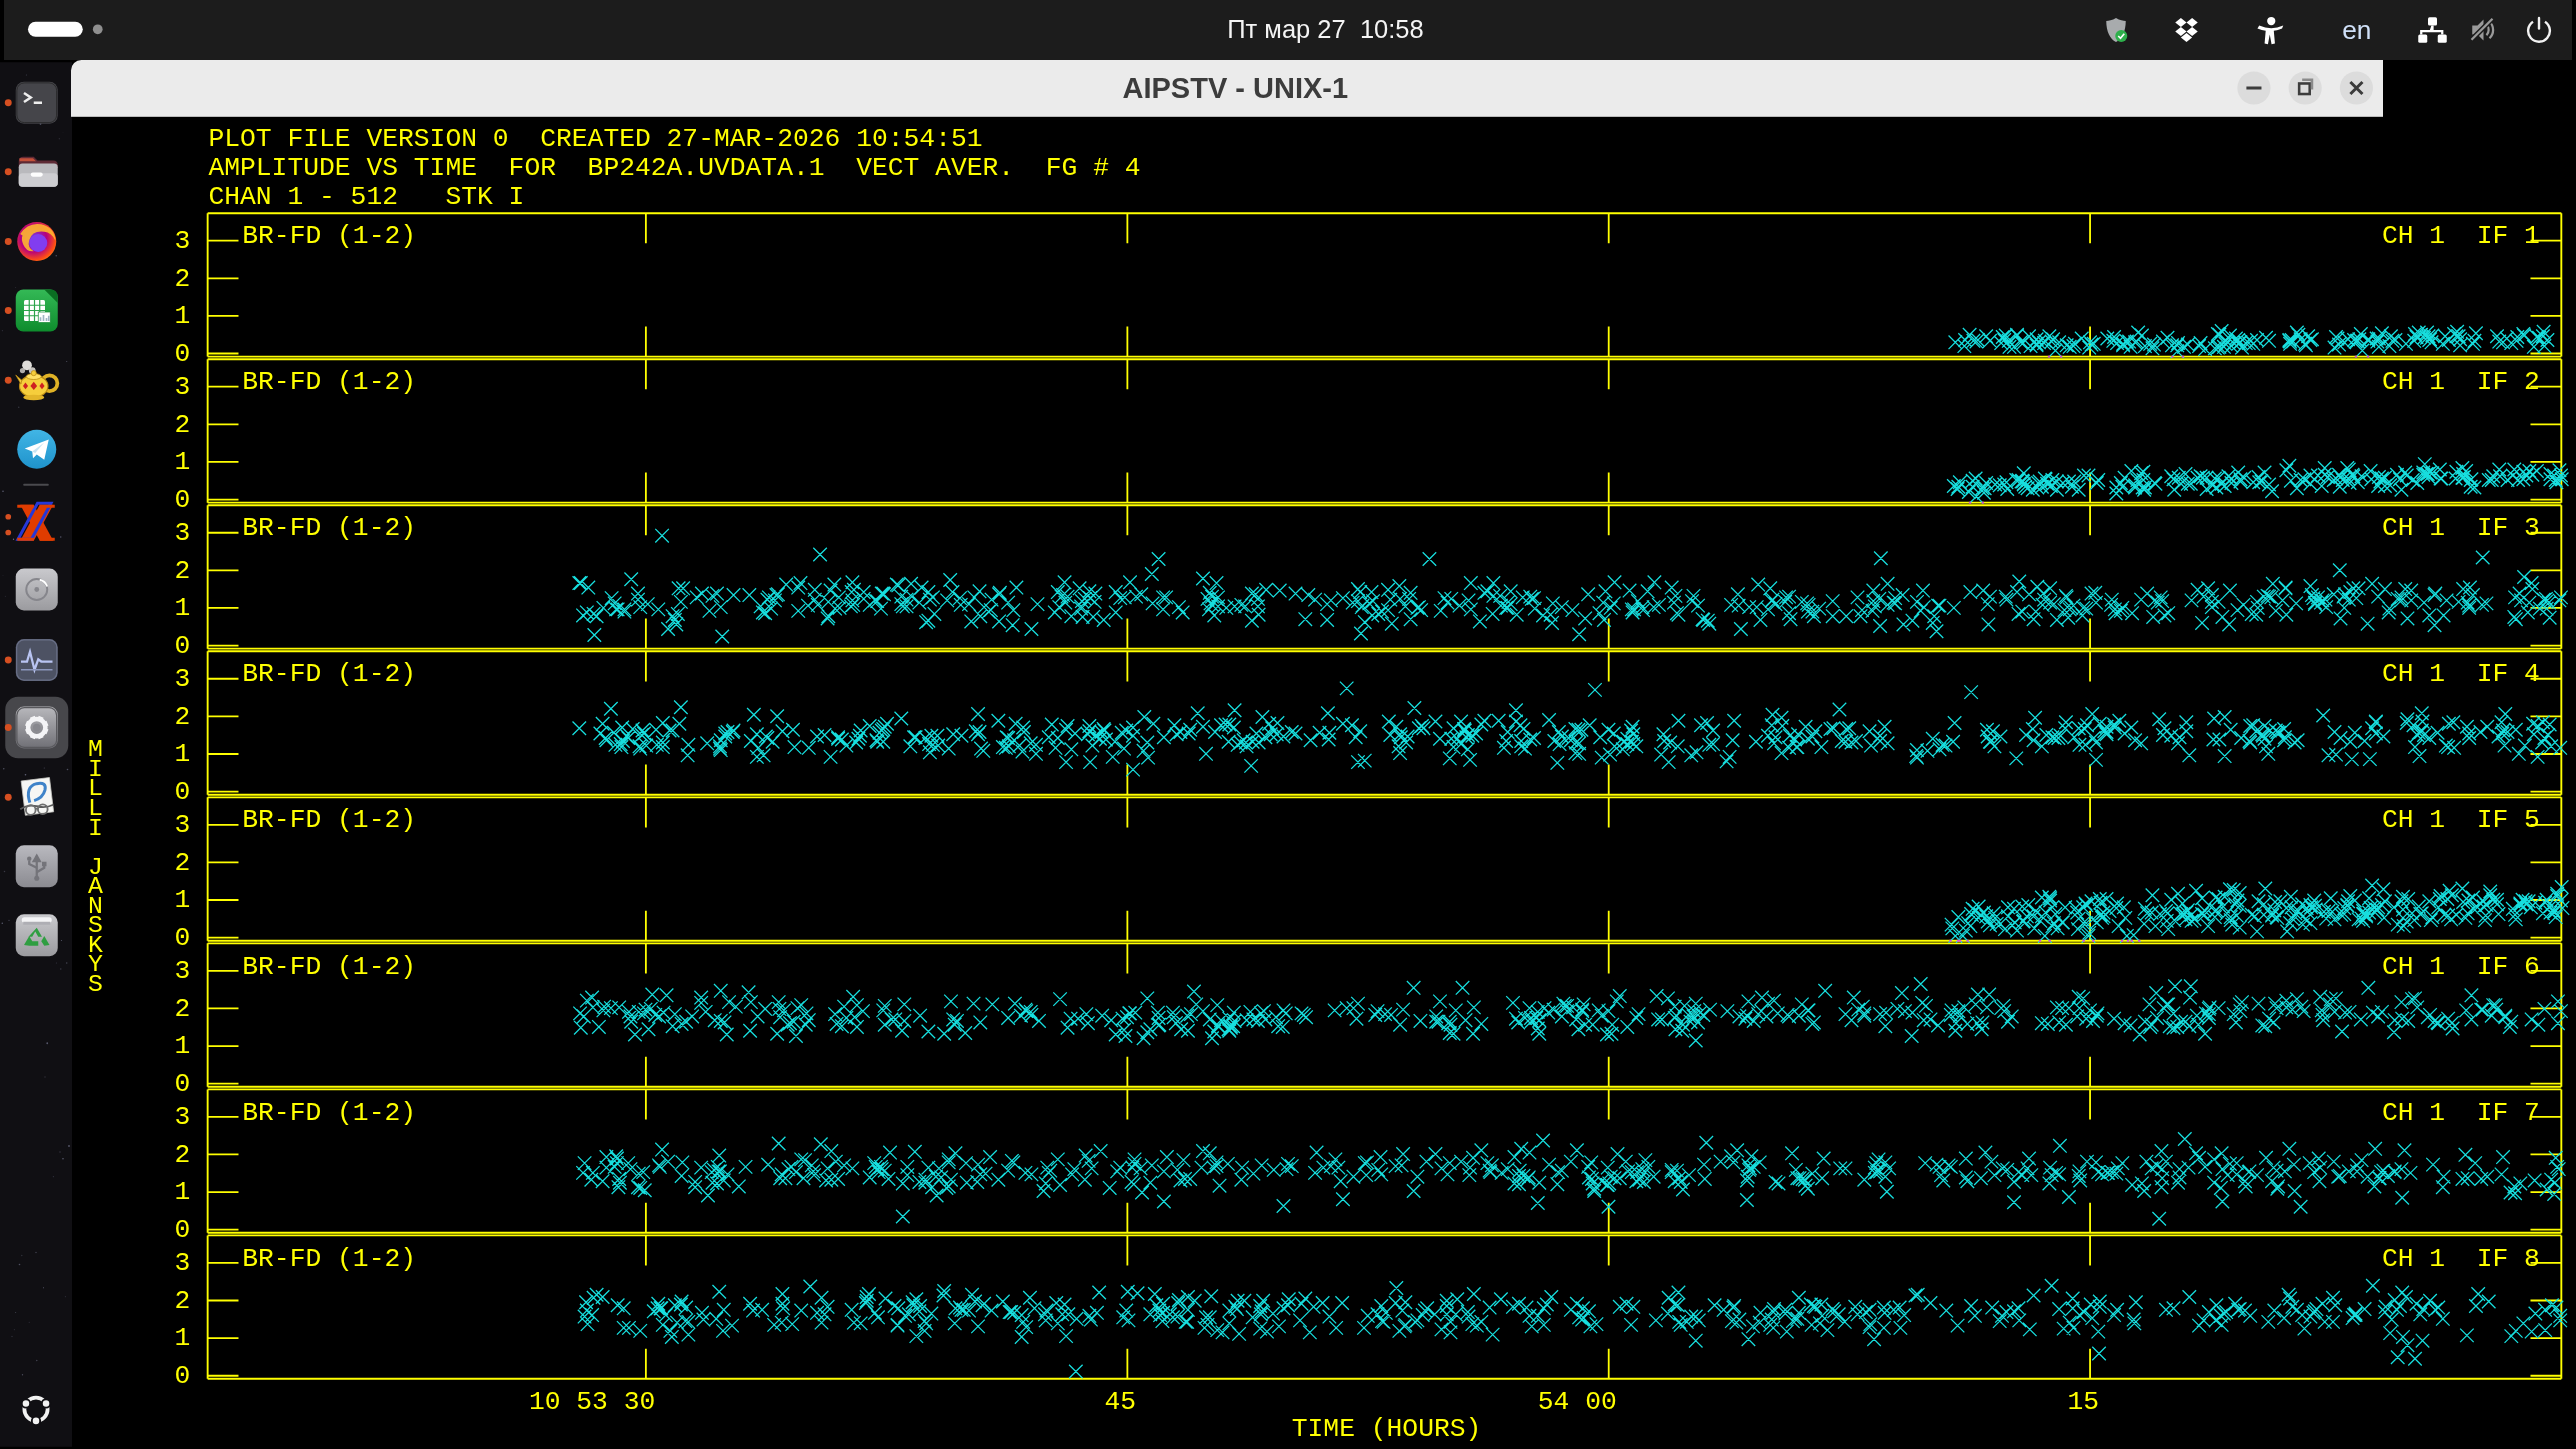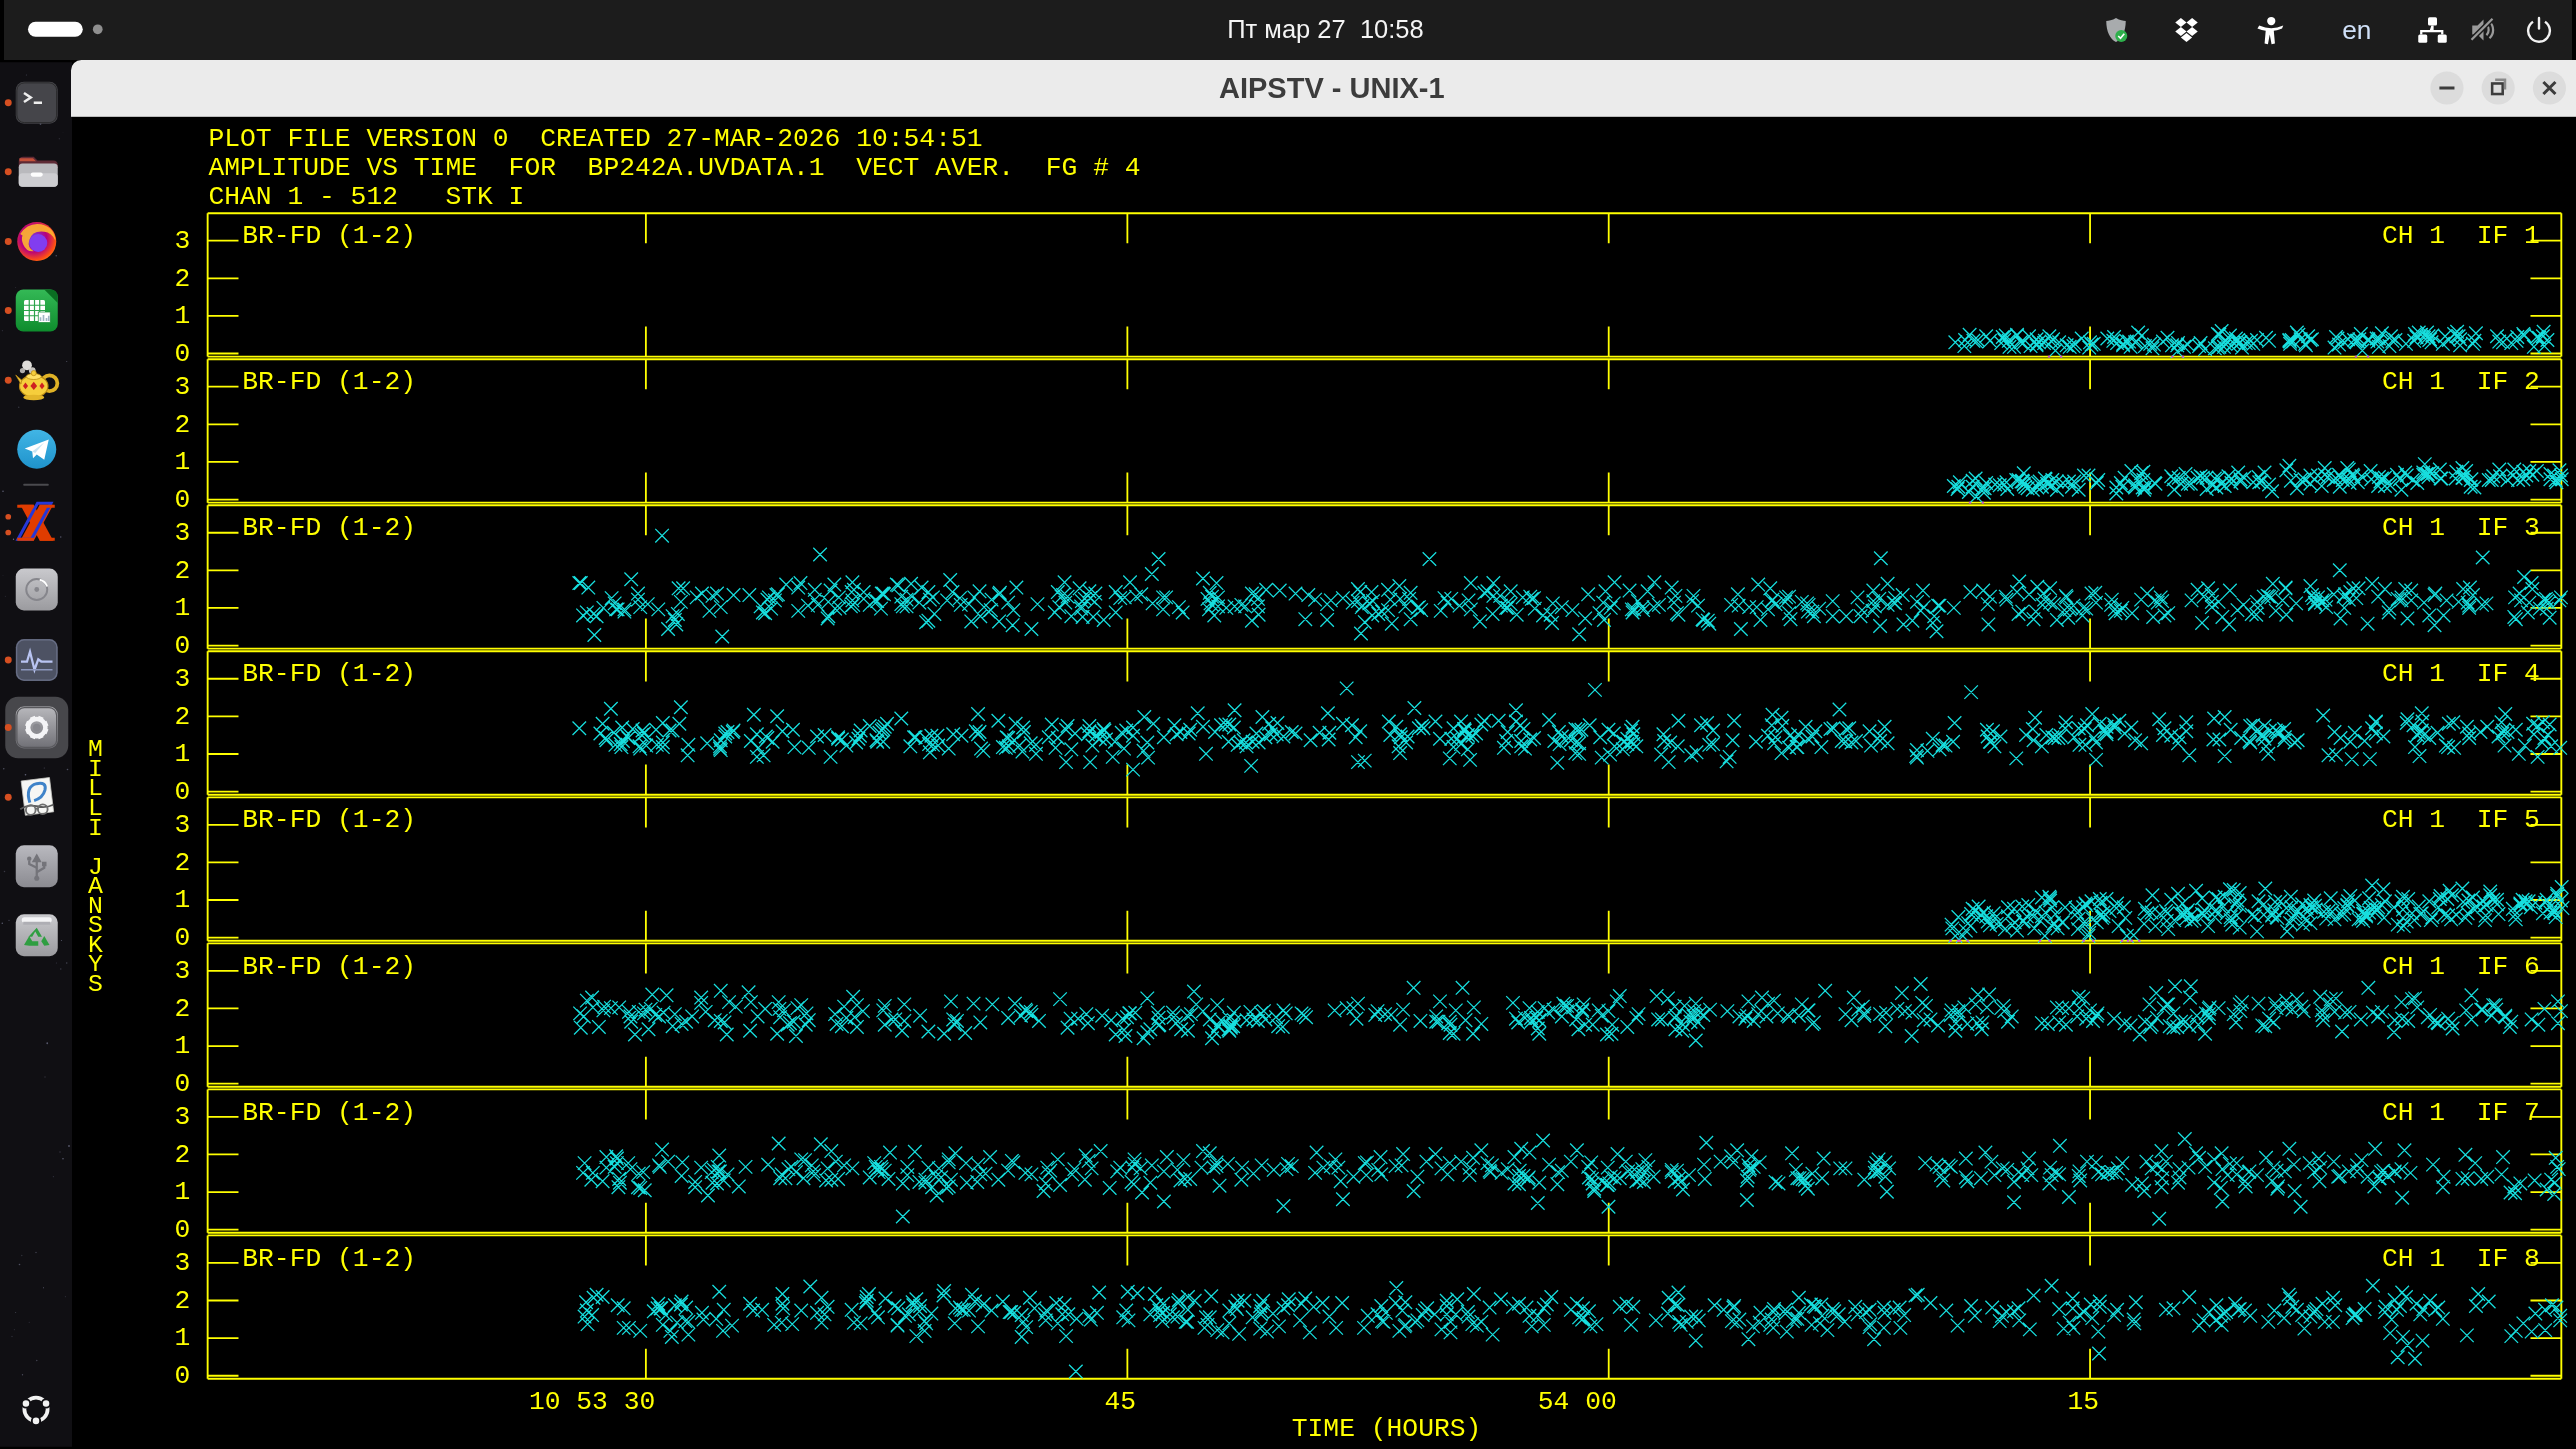--- a/index.html
+++ b/index.html
@@ -331,21 +331,21 @@
     <circle cx="11" cy="967" r="4.6" fill="#d64f21"></circle>
     <circle cx="11" cy="1060" r="4.6" fill="#d64f21"></circle>
     <g transform="translate(48,1876)">
       <circle r="15.5" fill="none" stroke="#f2f2f2" stroke-width="5"></circle>
       <circle cx="0.0" cy="15.5" r="5.6" fill="#f2f2f2" stroke="#100f13" stroke-width="2.5"></circle>
       <circle cx="-13.4" cy="-7.8" r="5.6" fill="#f2f2f2" stroke="#100f13" stroke-width="2.5"></circle>
       <circle cx="13.4" cy="-7.8" r="5.6" fill="#f2f2f2" stroke="#100f13" stroke-width="2.5"></circle>
     </g>
   </svg>
 
-<div style="position:absolute;left:71px;top:60px;width:2505px;height:56px;background:#ebebeb;border-radius:10.5px 0 0 0;border-bottom:0.8px solid #bcbcbc">
+<div style="position:absolute;left:71px;top:60px;width:2312px;height:56px;background:#ebebeb;border-radius:10.5px 0 0 0;border-bottom:0.8px solid #bcbcbc">
   <div style="position:absolute;left:0;top:0;left:8.3px;top:0;width:100%;height:100%;text-align:center;font-family:'Liberation Sans',sans-serif;font-weight:bold;font-size:29px;line-height:56px;color:#3c3c3c">AIPSTV - UNIX-1</div>
   <svg width="211" height="56" viewBox="0 0 280 74" style="position:absolute;right:10.5px;top:0">
     <g fill="#dcdcdc">
         <circle cx="122" cy="37" r="22"></circle>
         <circle cx="190" cy="37" r="22"></circle>
         <circle cx="258" cy="37" r="22"></circle>
       </g>
     <g stroke="#3c3c3c" fill="none">
       <path d="M112 37 h20" stroke-width="4"></path>
       <rect x="182" y="31" width="14" height="14" stroke-width="3.4"></rect>

